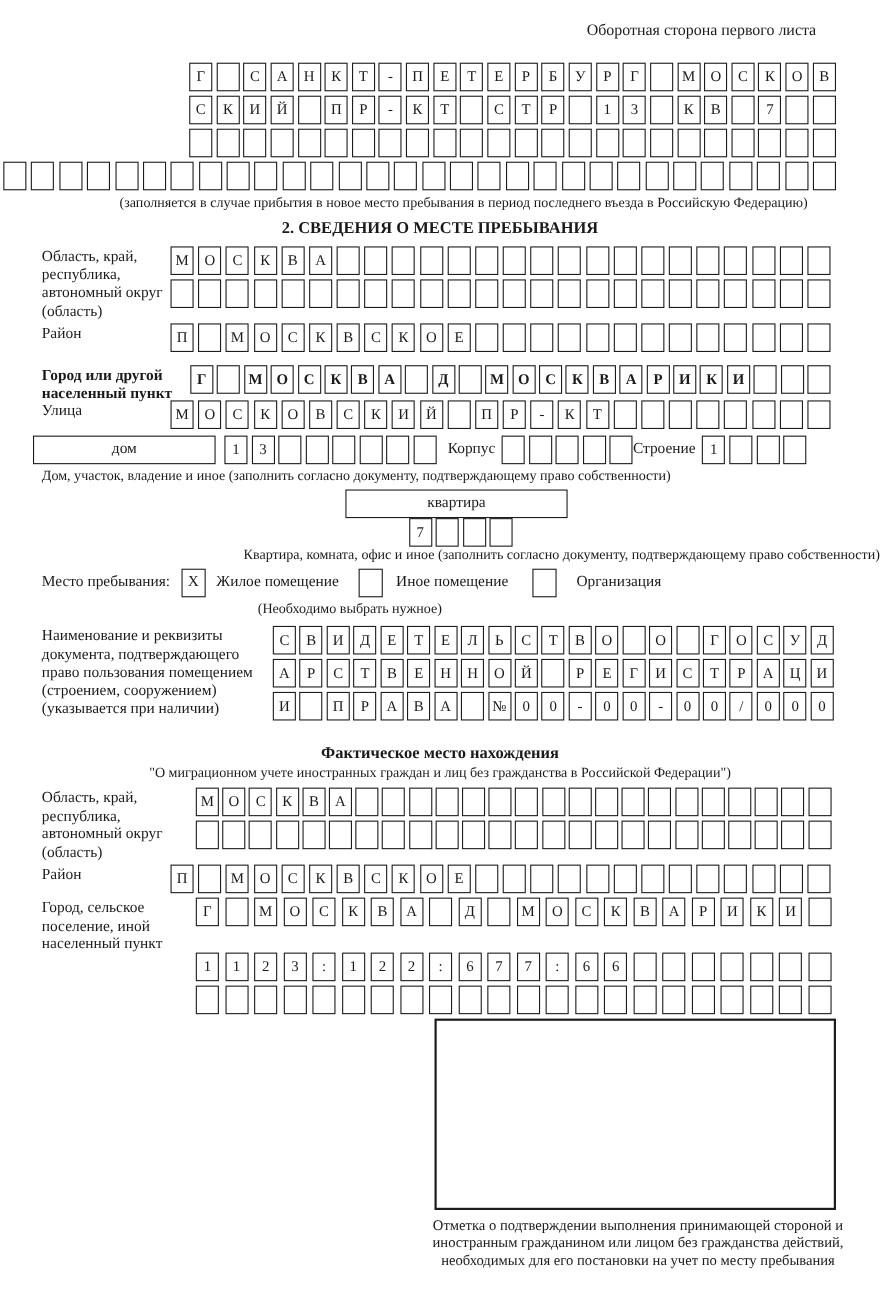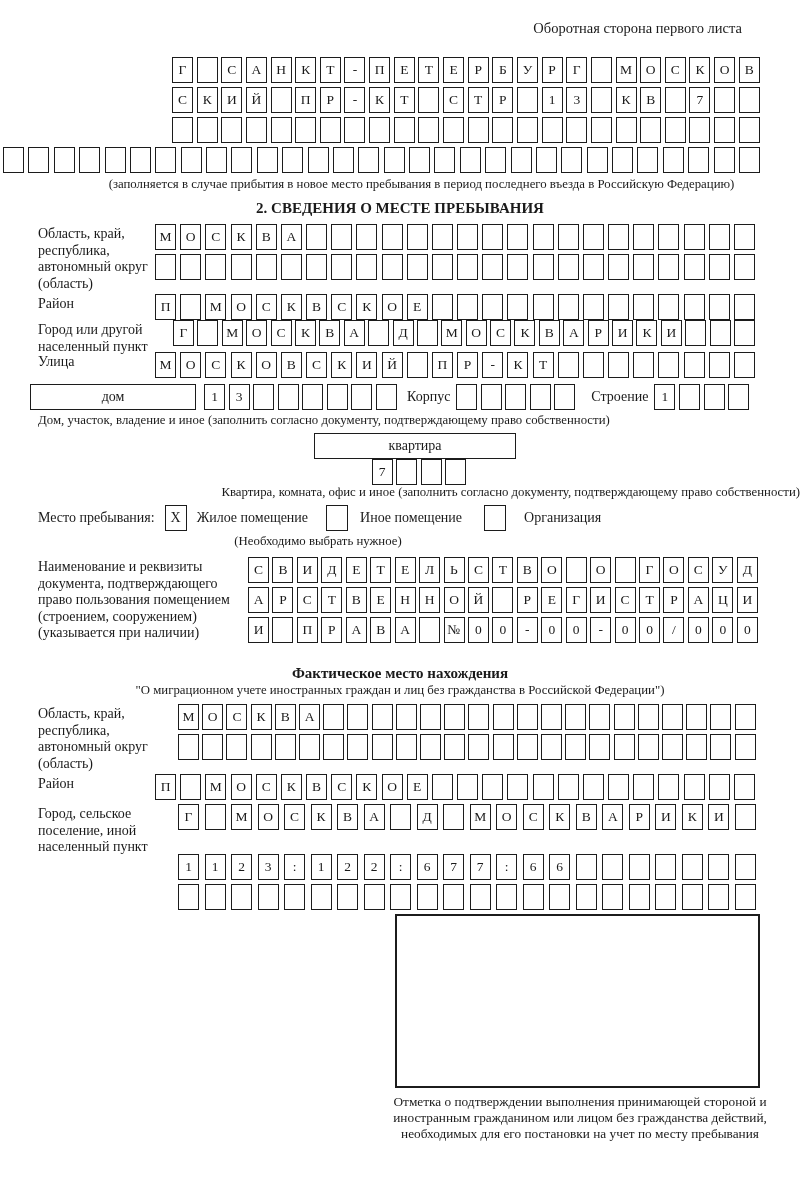--- a/index.html
+++ b/index.html
@@ -258,21 +258,21 @@
           <span class="cell"></span>
           <span class="cell"></span>
           <span class="cell"></span>
           <span class="cell"></span>
           <span class="cell"></span>
           <span class="cell"></span>
         </div>
     </div>
   </div>
 
-  <div class="formrow" style="margin-top:0;">
+  <div class="formrow" style="margin-top:12px;font-weight:bold;">
     <span class="rowlabel" style="width:130px;">Город или другой населенный пункт</span>
     <div class="cellrows" style="margin-left:135px; width:582px;">
       <div class="cells">
           <span class="cell">Г</span>
           <span class="cell"></span>
           <span class="cell">М</span>
           <span class="cell">О</span>
           <span class="cell">С</span>
           <span class="cell">К</span>
           <span class="cell">В</span>
@@ -342,21 +342,21 @@
         <span class="cell"></span>
       </div>
     <span class="inline-label" style="margin-left:10px;">Корпус</span>
     <div class="cells" style="width:119px; margin-left:6px;">
         <span class="cell"></span>
         <span class="cell"></span>
         <span class="cell"></span>
         <span class="cell"></span>
         <span class="cell"></span>
       </div>
-    <span class="inline-label" style="margin-left:16px;">Строение</span>
+    <span class="inline-label" style="">Строение</span>
     <div class="cells" style="width:95px; margin-left:6px;">
         <span class="cell">1</span>
         <span class="cell"></span>
         <span class="cell"></span>
         <span class="cell"></span>
       </div>
   </div>
   <div class="caption" style="text-align:left; margin-left:38px; margin-top:3px;">Дом, участок, владение и иное (заполнить согласно документу, подтверждающему право собственности)</div>
 
   <div class="inline-row" style="margin-top:5px;flex-direction:column;">

